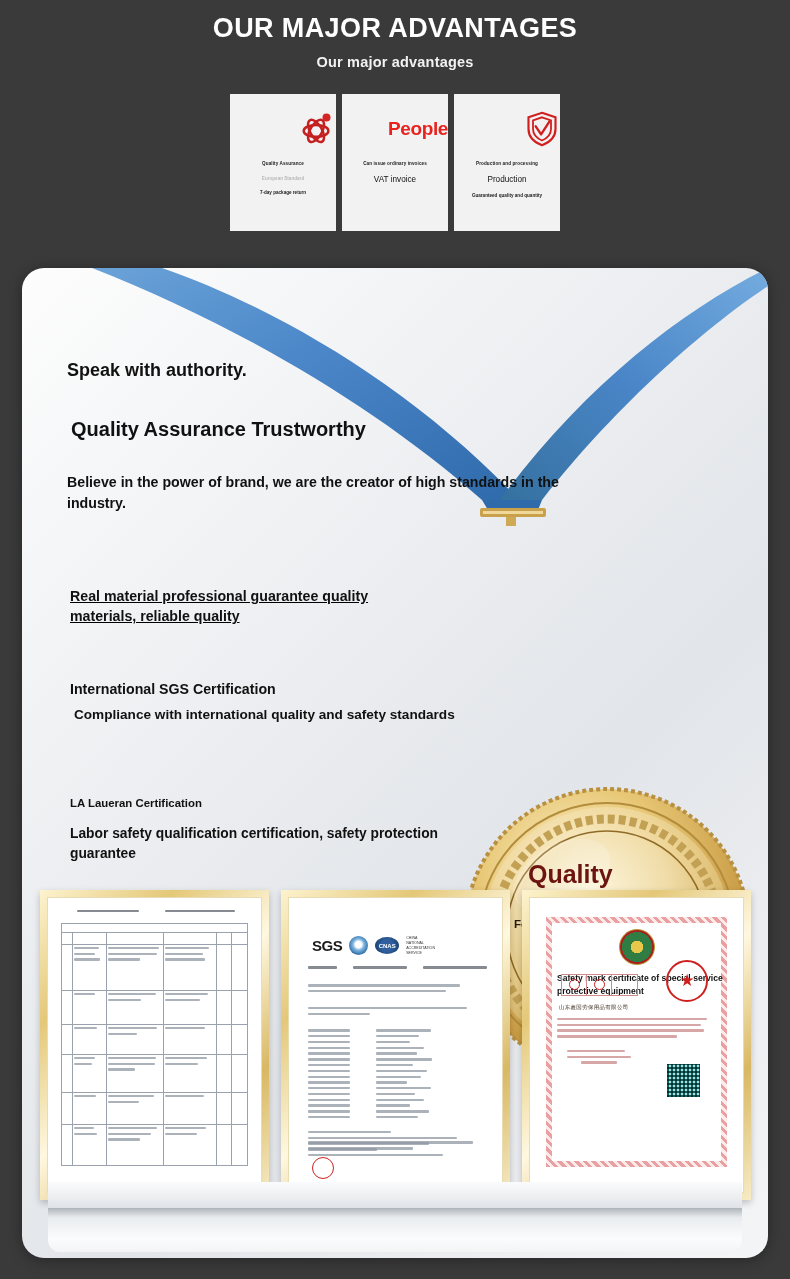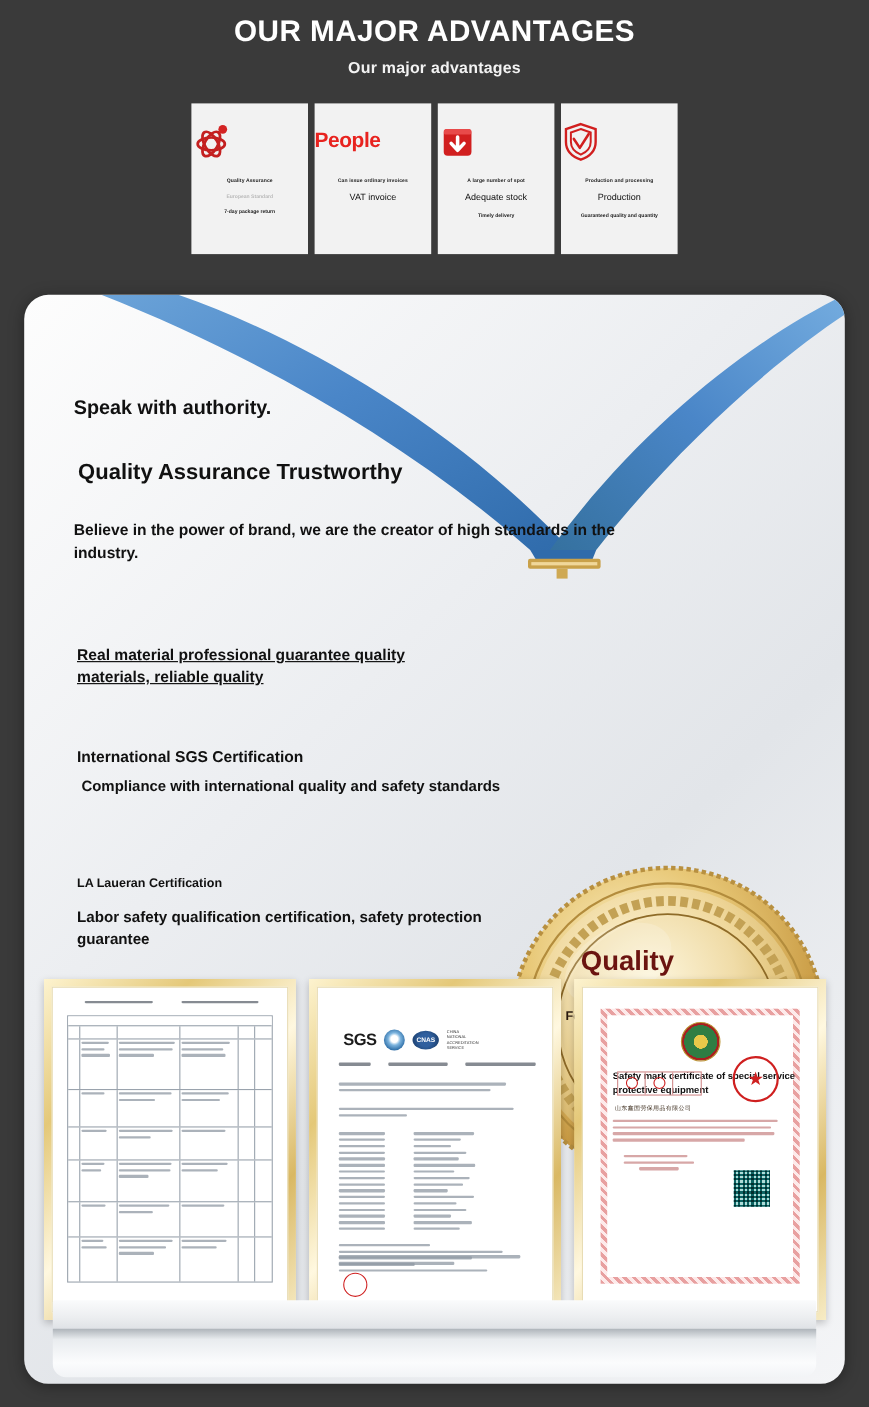--- a/index.html
+++ b/index.html
@@ -22,21 +22,21 @@
     margin-top: 10px; letter-spacing: .2px;
   }
 
   
   .cards {
     margin: 24px auto 0; width: 558px;
     display: flex; gap: 6px; justify-content: center;
   }
   .card {
     width: 106px; height: 137px; background: #f2f2f2;
-    display: flex; flex-direction: column; align-items: flex-start;
+    display: flex; flex-direction: column; align-items: flex-end;
     padding-top: 13px;
   }
   .card-icon { height: 44px; display: flex; align-items: center; justify-content: center; }
   .card-txt { width: 100%; text-align: center; padding: 0 4px; }
   .t-small { font-size: 4.6px; color: #222; font-weight:700; line-height: 1.5; margin-top: 10px; letter-spacing:.1px;}
   .t-grey  { font-size: 4.6px; color: #b9b9b9; font-weight:700; line-height: 1.5; margin-top: 8px; }
   .t-big   { font-size: 8.2px; color: #111; font-weight: 400; line-height: 1.3; margin-top: 7px; }
   .t-small2{ font-size: 4.6px; color: #222; font-weight:700; line-height: 1.5; margin-top: 8px; }
 
   
@@ -207,34 +207,20 @@
     <div class="card">
       <div class="card-icon">
         <span class="people-logo">People</span>
       </div>
       <div class="card-txt">
         <div class="t-small">Can issue ordinary invoices</div>
         <div class="t-big">VAT invoice</div>
       </div>
     </div>
 
-    <div class="card">
-      <div class="card-icon">
-        <svg width="36" height="36" viewBox="0 0 40 40">
-          <rect x="6" y="7" width="28" height="27" rx="4" fill="#d11f1f"></rect>
-          <rect x="6" y="7" width="28" height="5.5" rx="2.6" fill="#e84a4a"></rect>
-          <path d="M20 15 L20 27 M13.5 21.5 L20 28.5 L26.5 21.5" stroke="#fff" stroke-width="3.6" fill="none" stroke-linecap="round" stroke-linejoin="round"></path>
-        </svg>
-      </div>
-      <div class="card-txt">
-        <div class="t-small">A large number of spot</div>
-        <div class="t-big">Adequate stock</div>
-        <div class="t-small2">Timely delivery</div>
-      </div>
-    </div>
 
     <div class="card">
       <div class="card-icon">
         <svg width="36" height="38" viewBox="0 0 40 42">
           <path d="M20 3 L35 8 V21 C35 30 28 36 20 39 C12 36 5 30 5 21 V8 Z" fill="none" stroke="#d11f1f" stroke-width="2.4"></path>
           <path d="M20 8 L30 11.5 V21 C30 27.5 25 31.6 20 33.8 C15 31.6 10 27.5 10 21 V11.5 Z" fill="none" stroke="#d11f1f" stroke-width="2"></path>
           <path d="M13 18 L19 27 L28 13" stroke="#d11f1f" stroke-width="2.6" fill="none" stroke-linecap="round" stroke-linejoin="round"></path>
         </svg>
       </div>
       <div class="card-txt">

